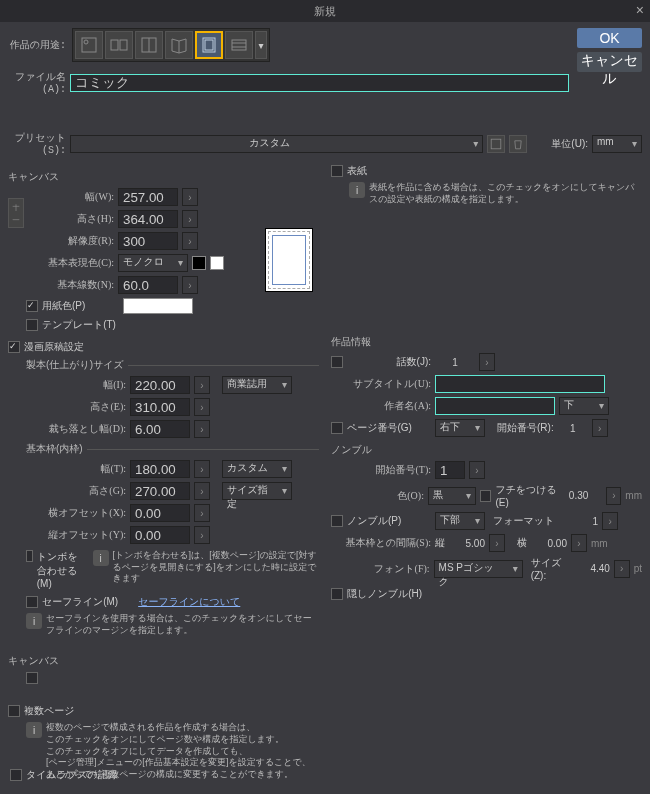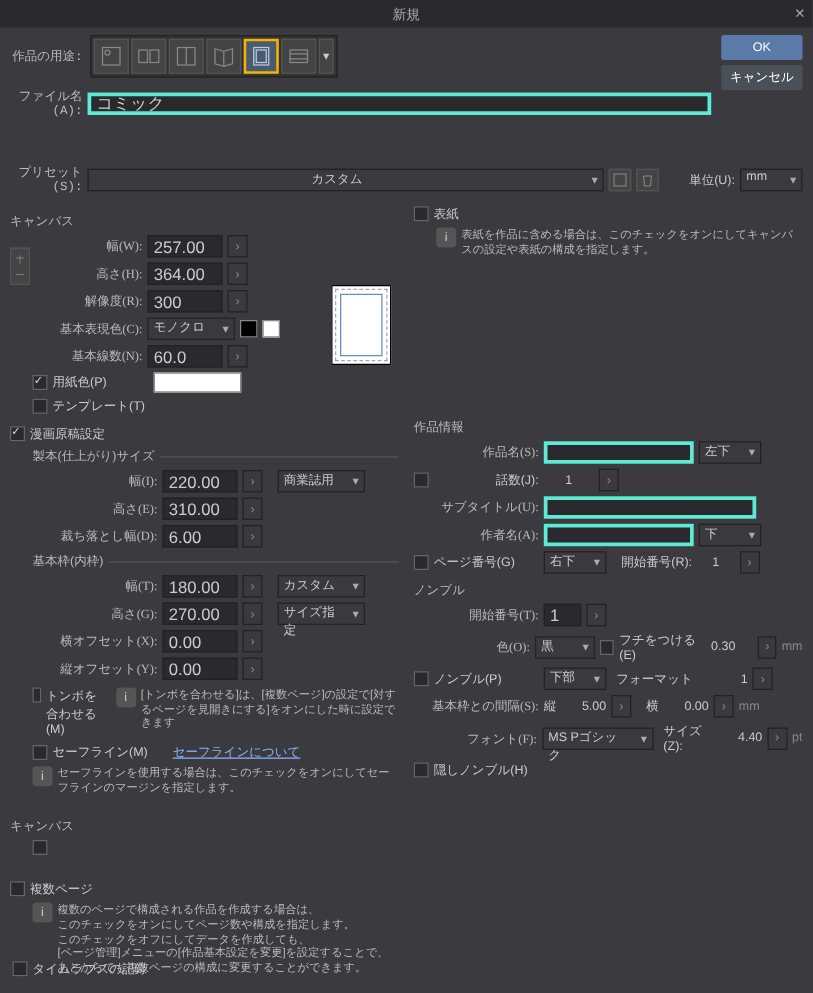--- a/index.html
+++ b/index.html
@@ -2,30 +2,30 @@
 <html><head>
 <meta charset="utf-8">
 <style>
 * { box-sizing: border-box; margin: 0; padding: 0; }
 body { background: #3a3a3f; color: #ccc; font-family: "Meiryo", sans-serif; font-size: 10px; width: 650px; height: 794px; overflow: hidden; }
 .titlebar { background: #2a2a2e; height: 22px; display: flex; align-items: center; justify-content: center; position: relative; color: #aaa; font-size: 11px; }
 .titlebar .close { position: absolute; right: 6px; top: 2px; color: #aaa; font-size: 14px; }
 .content { display: flex; padding: 6px 8px 0 8px; gap: 8px; }
 .main { flex: 1; }
 .right-btns { width: 65px; display: flex; flex-direction: column; gap: 4px; }
-.btn { background: #5a7aa8; color: #fff; border: none; height: 20px; font-size: 10px; border-radius: 2px; }
+.btn { background: #5a7aa8; color: #fff; border: none; height: 20px; font-size: 14px; border-radius: 2px; }
 .btn.cancel { background: #4a5058; }
 .toolbar-row { display: flex; align-items: center; gap: 6px; margin-bottom: 8px; }
 .label-col { width: 58px; text-align: right; color: #bbb; font-family: Liberation Mono, monospace; }
 .wide-label { width: 100px; text-align: right; color: #bbb; font-family: Liberation Serif, serif; }
 .icon-group { display: flex; gap: 2px; border: 1px solid #222; padding: 2px; background: #333; }
 .tool-icon { width: 28px; height: 28px; background: #444; border: 1px solid #555; display: flex; align-items: center; justify-content: center; color: #888; }
 .tool-icon.sel { border: 2px solid #f5b400; background: #4a5a70; }
 .drop-arrow { width: 12px; background: #444; border: 1px solid #555; display: flex; align-items: center; justify-content: center; }
-.text-input { background: #2a2a2e; border: 3px solid #5eead4; color: #ccc; height: 18px; padding: 0 4px; }
+.text-input { background: #2a2a2e; border: 1px solid #5eead4; color: #ccc; height: 18px; padding: 0 4px; }
 .text-input.wide { flex: 1; }
 .num-input { width: 60px; background: #2a2a2e; border: 1px solid #222; color: #ccc; height: 18px; padding: 0 4px; text-align: left; }
 .spin { width: 16px; height: 18px; background: #3a3a3e; border: 1px solid #222; color: #888; display: flex; align-items: center; justify-content: center; }
 .dd { background: #3a3a3e; border: 1px solid #222; color: #ccc; height: 18px; padding: 0 18px 0 4px; position: relative; }
 .dd::after { content: "▾"; position: absolute; right: 4px; top: 2px; color: #aaa; }
 .row { display: flex; align-items: center; gap: 4px; margin-bottom: 4px; }
 .section-title { color: #bbb; font-size: 10px; margin: 6px 0 4px 0; }
 .two-col { display: flex; gap: 12px; }
 .col { flex: 1; }
 .hr-label { display: flex; align-items: center; gap: 4px; color: #bbb; margin: 4px 0; }
@@ -253,25 +253,20 @@
         <span class="cb"></span>
         <span>表紙</span>
       </div>
     <div class="row indent" style="align-items:flex-start">
         <div class="info-icon">i</div>
         <span class="help-text">表紙を作品に含める場合は、このチェックをオンにしてキャンバスの設定や表紙の構成を指定します。</span>
       </div>
 
     <div class="section-title" style="margin-top:130px">作品情報</div>
     <div class="row">
-        <span class="wide-label">作品名(S):</span>
-        <input class="text-input" style="width: 120px;">
-        <div class="dd small-dd">左下</div>
-      </div>
-    <div class="row">
         <span class="cb"></span>
         <span style="width:84px;text-align:right">話数(J):</span>
         <span style="width:40px;text-align:center">1</span>
         <div class="spin">›</div>
       </div>
     <div class="row">
         <span class="wide-label">サブタイトル(U):</span>
         <input class="text-input" style="width: 170px;">
       </div>
     <div class="row">

